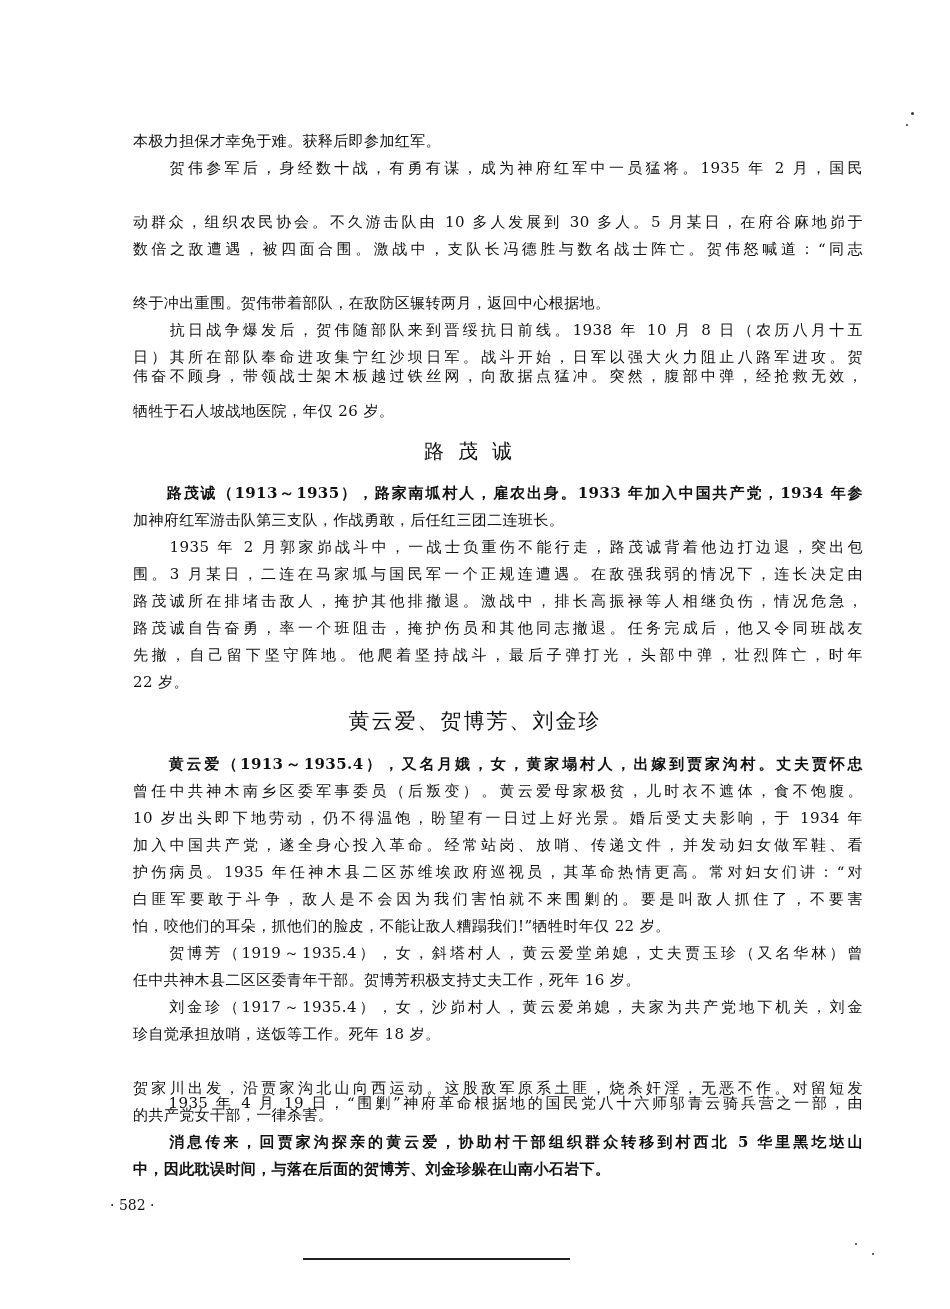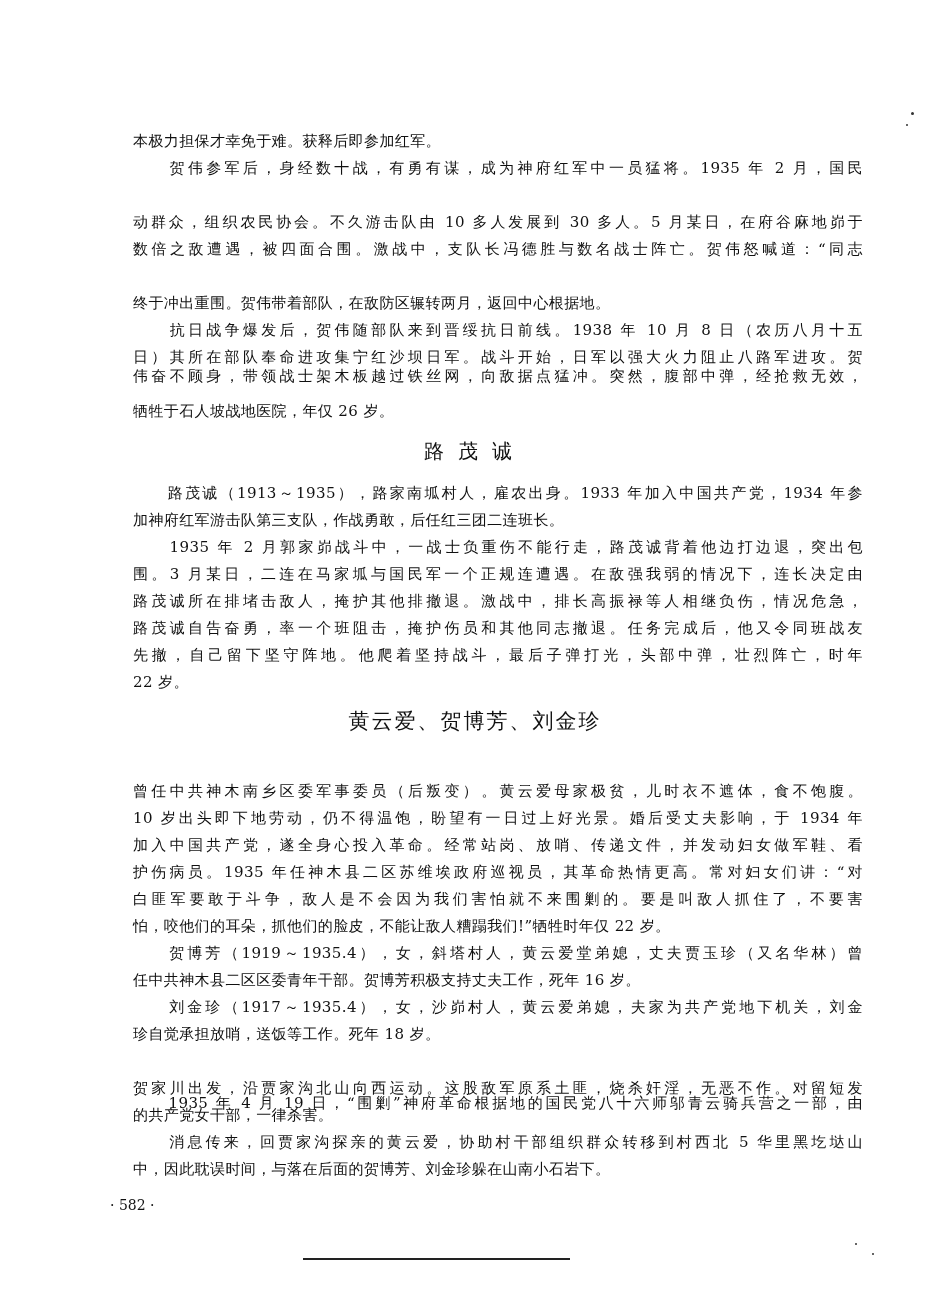--- a/index.html
+++ b/index.html
@@ -8,21 +8,21 @@
   .page { position: absolute; left: 0; top: 0; width: 950px; height: 1309px; }
   .line { position: absolute; left: 97px; width: 730px; font-size: 15px; line-height: 20px;
           white-space: nowrap; letter-spacing: 0.4px; text-align: justify; text-align-last: justify; margin-left: 36px; }
   .line.last { text-align-last: left; }
   .heading { position: absolute; left: 0; width: 950px; text-align: center; font-size: 20px;
              line-height: 26px; letter-spacing: 14px; }
   .heading.h2 { letter-spacing: 2px; font-size: 21px; }
   .pageno { position: absolute; left: 110px; top: 1196px; font-size: 14px; line-height: 18px; }
   .rule { position: absolute; left: 303px; top: 1258px; width: 267px; height: 2px; background: #222; }
   .speck { position: absolute; width: 3px; height: 3px; background: #333; border-radius: 50%; }
-  .bold { font-weight: normal; }
+  .bold { font-weight: bold; }
 </style>
 </head>
 <body>
 
 <div class="page">
 
   <div class="line last" style="top:131px">本极力担保才幸免于难。获释后即参加红军。</div>
   <div class="line" style="top:158px">　　贺伟参军后，身经数十战，有勇有谋，成为神府红军中一员猛将。1935 年 2 月，国民</div>
   <div class="line" style="top:212px">动群众，组织农民协会。不久游击队由 10 多人发展到 30 多人。5 月某日，在府谷麻地峁于</div>
   <div class="line" style="top:239px">数倍之敌遭遇，被四面合围。激战中，支队长冯德胜与数名战士阵亡。贺伟怒喊道：“同志</div>
@@ -36,20 +36,21 @@
   <div class="line bold" style="top:483px">　　路茂诚（1913～1935），路家南坬村人，雇农出身。1933 年加入中国共产党，1934 年参</div>
   <div class="line last" style="top:510px">加神府红军游击队第三支队，作战勇敢，后任红三团二连班长。</div>
   <div class="line" style="top:537px">　　1935 年 2 月郭家峁战斗中，一战士负重伤不能行走，路茂诚背着他边打边退，突出包</div>
   <div class="line" style="top:564px">围。3 月某日，二连在马家坬与国民军一个正规连遭遇。在敌强我弱的情况下，连长决定由</div>
   <div class="line" style="top:618px">路茂诚自告奋勇，率一个班阻击，掩护伤员和其他同志撤退。任务完成后，他又令同班战友</div>
   <div class="line" style="top:591px">路茂诚所在排堵击敌人，掩护其他排撤退。激战中，排长高振禄等人相继负伤，情况危急，</div>
   <div class="line" style="top:645px">先撤，自己留下坚守阵地。他爬着坚持战斗，最后子弹打光，头部中弹，壮烈阵亡，时年</div>
   <div class="line last" style="top:672px">22 岁。</div>
 
   <div class="heading h2" style="top:708px">黄云爱、贺博芳、刘金珍</div>
+  <div class="line bold" style="top:754px">　　黄云爱（1913～1935.4），又名月娥，女，黄家塌村人，出嫁到贾家沟村。丈夫贾怀忠</div>
   <div class="line" style="top:781px">曾任中共神木南乡区委军事委员（后叛变）。黄云爱母家极贫，儿时衣不遮体，食不饱腹。</div>
   <div class="line" style="top:808px">10 岁出头即下地劳动，仍不得温饱，盼望有一日过上好光景。婚后受丈夫影响，于 1934 年</div>
   <div class="line" style="top:835px">加入中国共产党，遂全身心投入革命。经常站岗、放哨、传递文件，并发动妇女做军鞋、看</div>
   <div class="line" style="top:862px">护伤病员。1935 年任神木县二区苏维埃政府巡视员，其革命热情更高。常对妇女们讲：“对</div>
   <div class="line" style="top:889px">白匪军要敢于斗争，敌人是不会因为我们害怕就不来围剿的。要是叫敌人抓住了，不要害</div>
   <div class="line last" style="top:916px">怕，咬他们的耳朵，抓他们的脸皮，不能让敌人糟蹋我们!”牺牲时年仅 22 岁。</div>
   <div class="line" style="top:943px">　　贺博芳（1919～1935.4），女，斜塔村人，黄云爱堂弟媳，丈夫贾玉珍（又名华林）曾</div>
   <div class="line last" style="top:970px">任中共神木县二区区委青年干部。贺博芳积极支持丈夫工作，死年 16 岁。</div>
   <div class="line" style="top:997px">　　刘金珍（1917～1935.4），女，沙峁村人，黄云爱弟媳，夫家为共产党地下机关，刘金</div>
   <div class="line last" style="top:1024px">珍自觉承担放哨，送饭等工作。死年 18 岁。</div>

